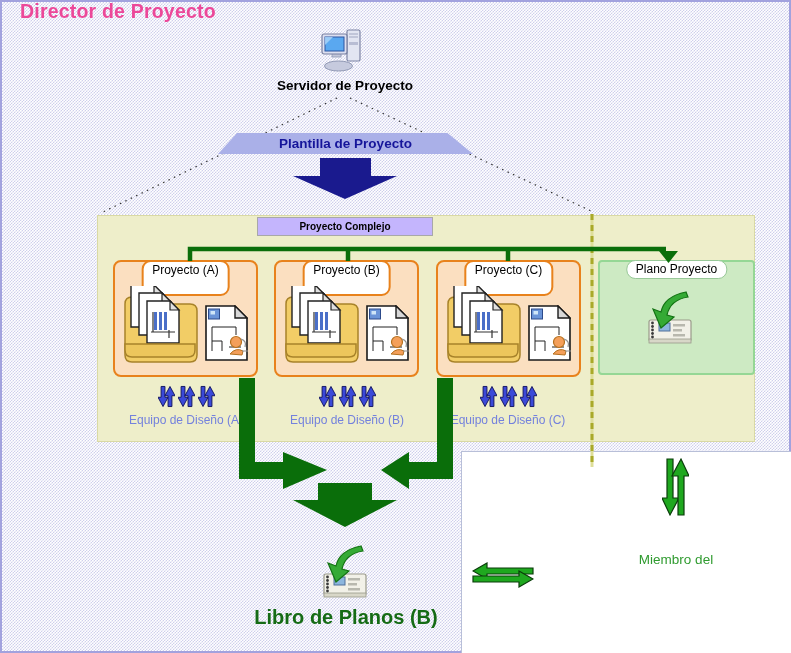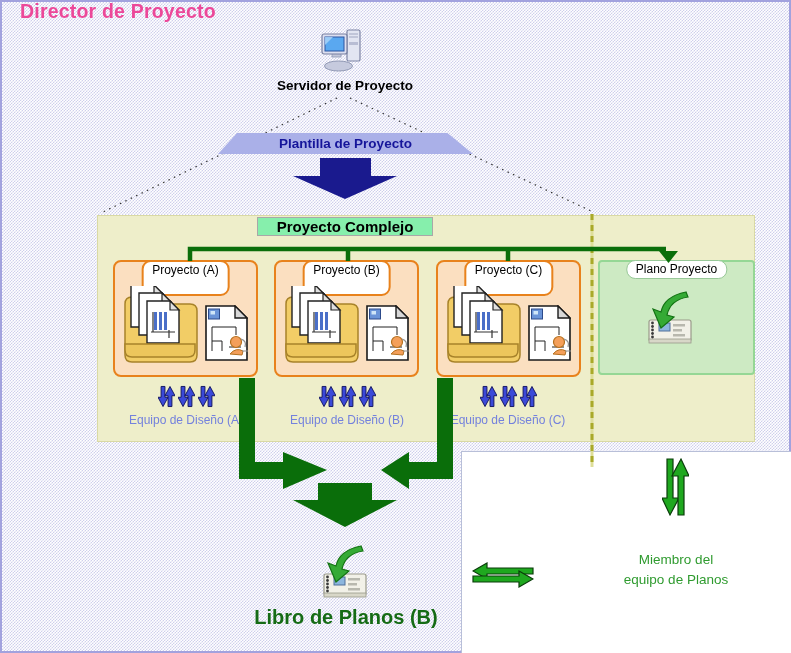--- a/index.html
+++ b/index.html
@@ -38,22 +38,22 @@
   }
   .banner span{
     display:inline-block;line-height:21px;font-size:13.5px;font-weight:bold;color:#15159a;
   }
   .panel-yellow{
     left:97px;top:215px;width:656px;height:225px;
     background:#eeeeca;border:1px solid #d9d9a4;z-index:1;
   }
   .complejo-label{
     left:257px;top:217px;width:174px;height:17px;
-    background:#86efac;border:1px solid #a8a8a8;
-    text-align:center;line-height:17px;font-size:15px;font-weight:bold;color:#000;
+    background:#c4b5fd;border:1px solid #a8a8a8;
+    text-align:center;line-height:17px;font-size:10px;font-weight:bold;color:#000;
     z-index:2;
   }
   .project-box{
     top:260px;width:141px;height:113px;
     background:#fbdfc0;border:2px solid #e8821c;border-radius:8px;
     z-index:2;
   }
   .box-a{left:113px;} .box-b{left:274px;} .box-c{left:436px;}
   .project-tab{
     position:absolute;left:50%;top:-2px;transform:translateX(-50%);
@@ -290,21 +290,20 @@
 <div class="abs team-label lbl-b">Equipo de Diseño (B)</div>
 <div class="abs team-label lbl-c">Equipo de Diseño (C)</div>
 
 <div class="abs member-box"></div>
 <svg class="abs vsync" viewBox="0 0 27 60">
   <polygon points="5,2 11,2 11,41 17,41 8,58 0,41 5,41" fill="#1fa81f" stroke="#0a3d0a" stroke-width="1.2"></polygon>
   <polygon points="22,58 16,58 16,19 10,19 19,2 27,19 22,19" fill="#1fa81f" stroke="#0a3d0a" stroke-width="1.2"></polygon>
 </svg>
 <div class="abs member-label">
   <div>Miembro del</div>
-  <div>equipo de Planos</div>
 </div>
 <svg class="abs hsync" viewBox="0 0 62 26">
   <polygon points="1,9 15,1 15,6 61,6 61,12 15,12 15,17" fill="#1fa81f" stroke="#0a3d0a" stroke-width="1.2"></polygon>
   <polygon points="61,17 47,9 47,14 1,14 1,20 47,20 47,25" fill="#1fa81f" stroke="#0a3d0a" stroke-width="1.2"></polygon>
 </svg>
 
 <svg class="abs libro-icon" viewBox="0 0 56 58">
   <rect x="9" y="30" width="42" height="21" rx="2" fill="#f2f1e8" stroke="#9a9a8a" stroke-width="1.2"></rect>
   <rect x="9" y="49" width="42" height="4" fill="#d8d7c8" stroke="#9a9a8a" stroke-width="0.8"></rect>
   <circle cx="12.5" cy="33" r="1.4" fill="#3a3a3a"></circle>

